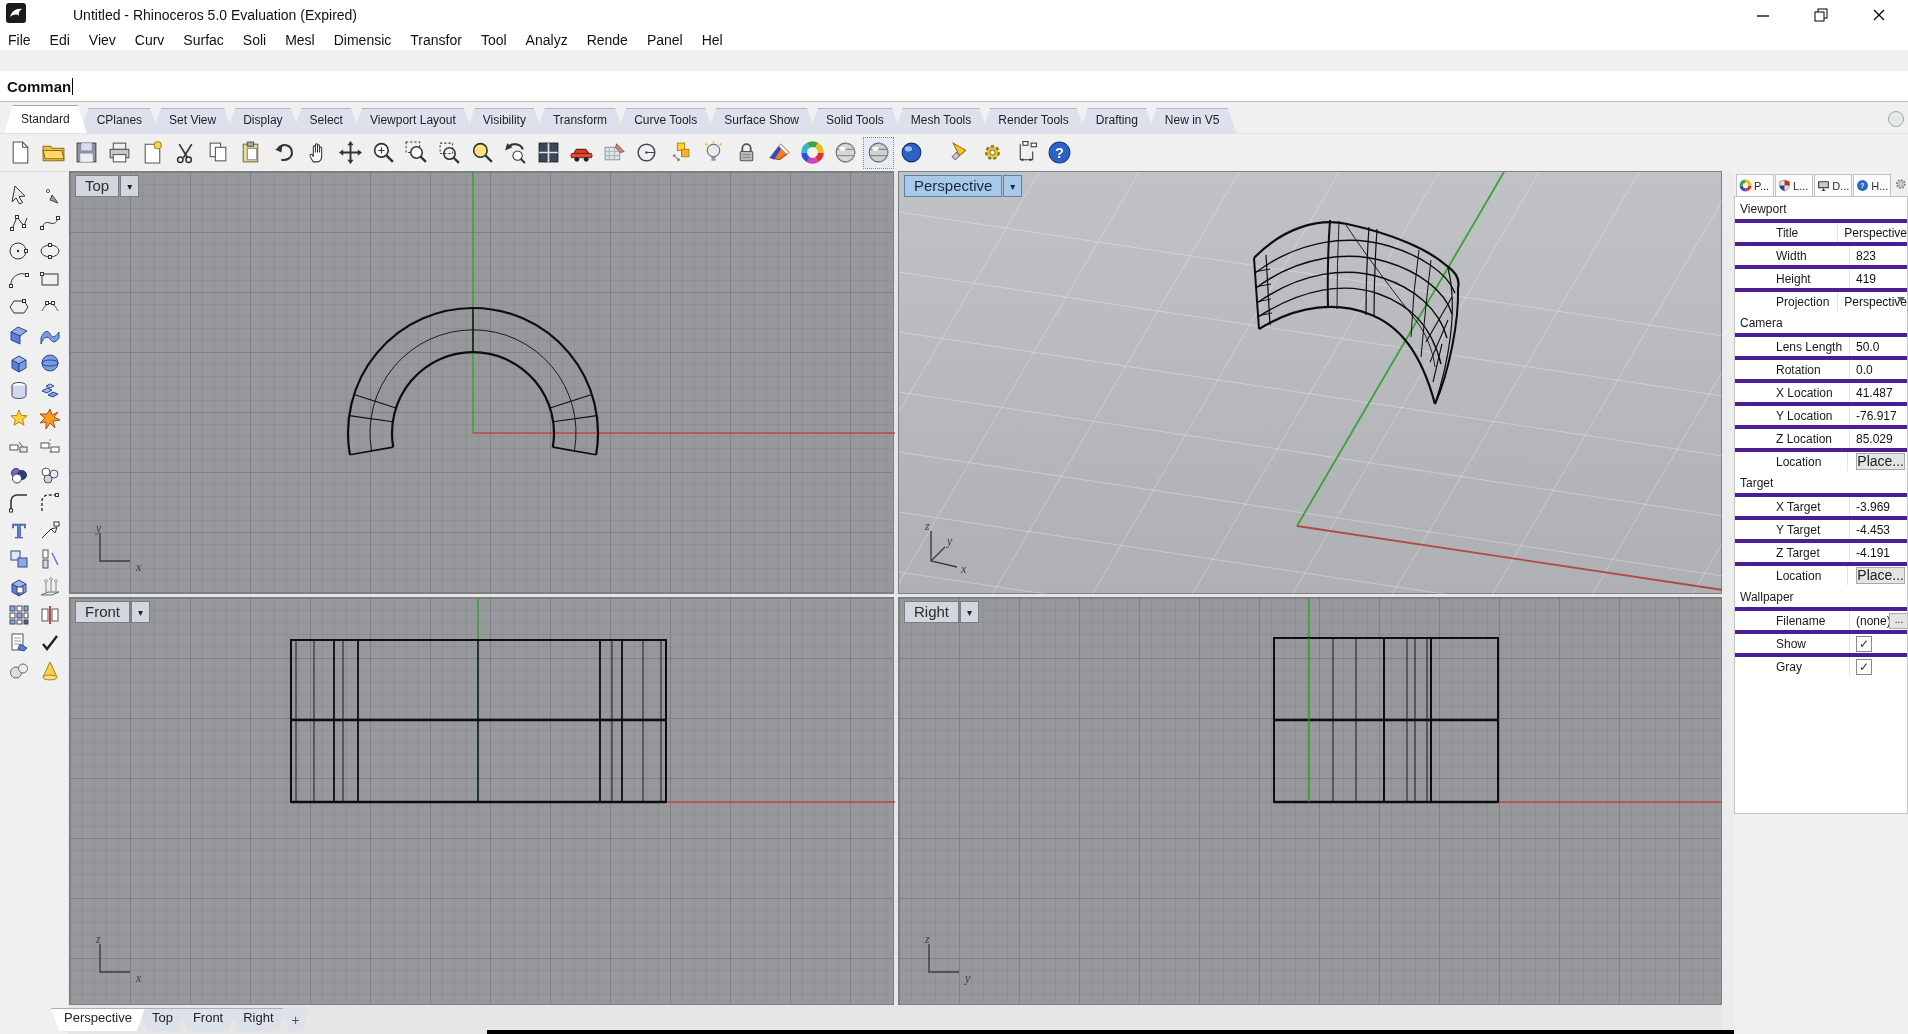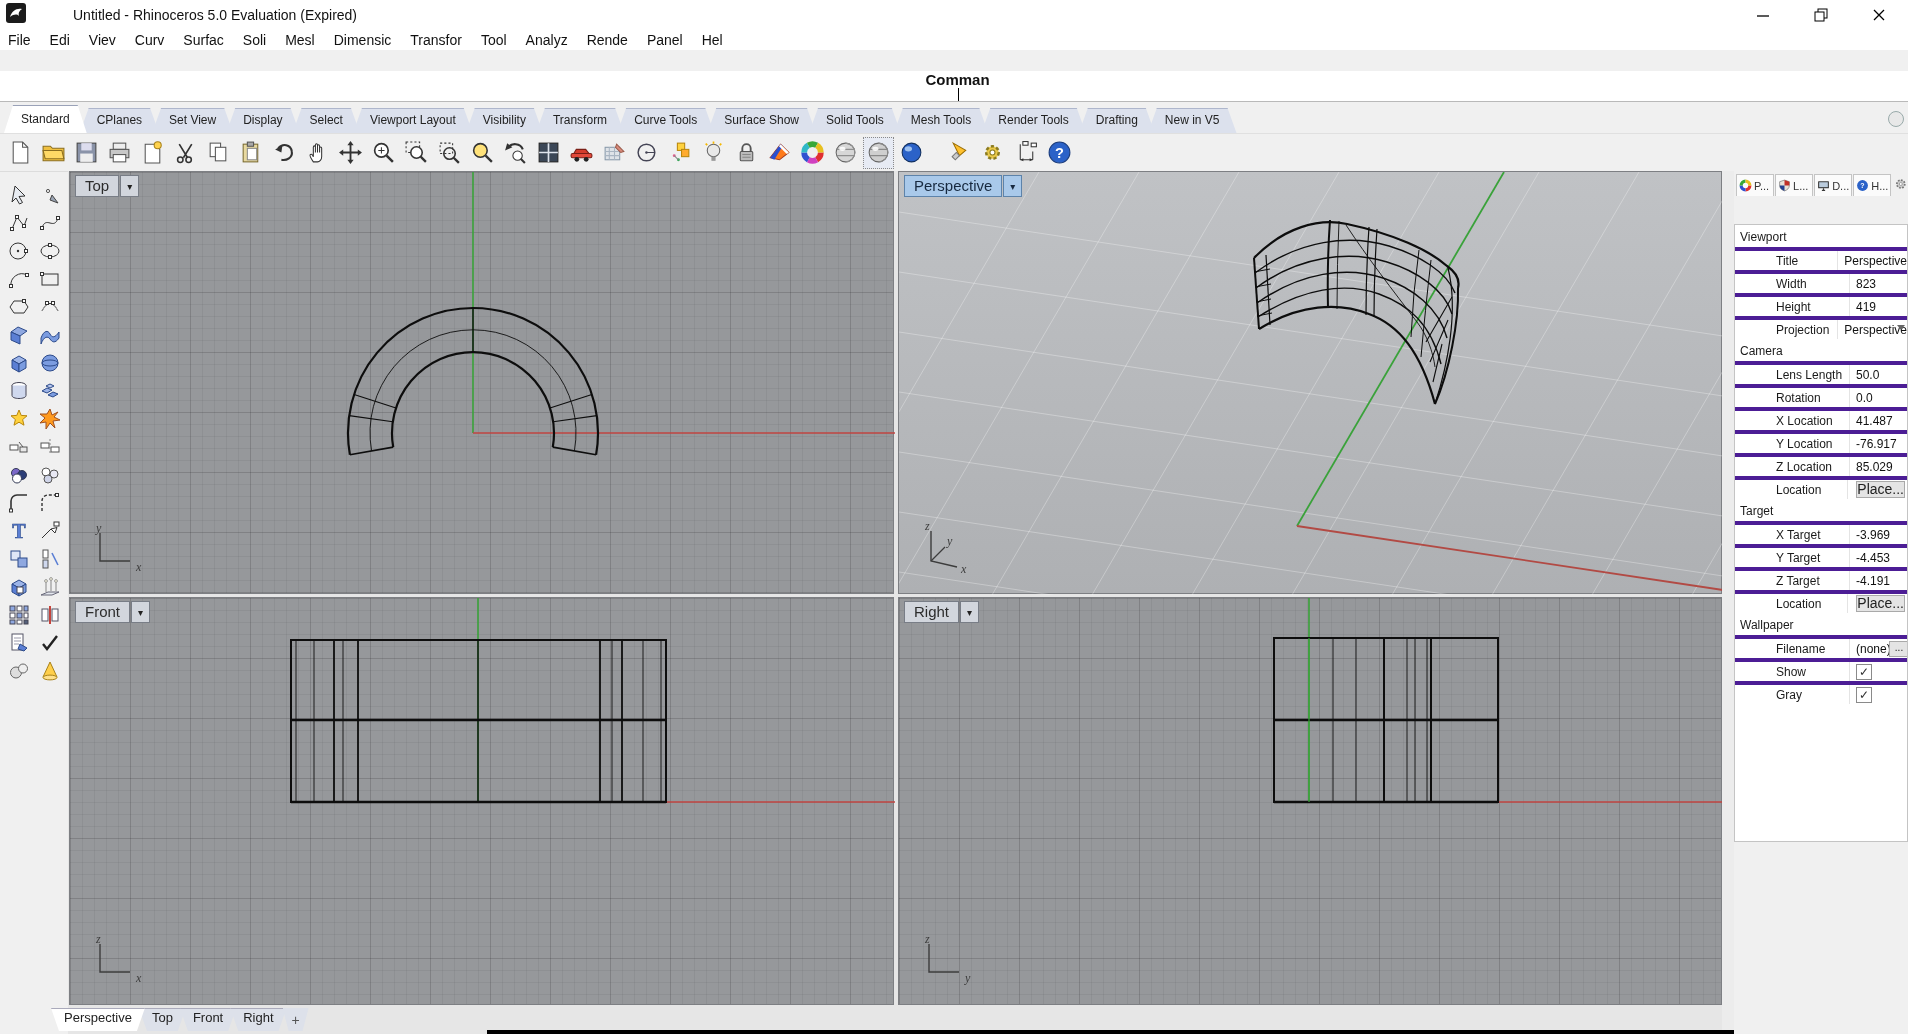--- a/index.html
+++ b/index.html
@@ -6,21 +6,21 @@
   #app{position:relative;width:1908px;height:1034px;background:#f0f0f0;font-family:"Liberation Sans",sans-serif;overflow:hidden;color:#111;}
   
   .titlebar{position:absolute;left:0;top:0;width:100%;height:29px;background:#fff;display:flex;align-items:center;gap:39px;}
   .titlebar .appicon{margin:0 8px 0 6px;}
   .titlebar .title{font-size:14px;color:#111;}
   .winbtns{position:absolute;right:0;top:0;height:29px;display:flex;}
   .winbtn{width:58px;height:29px;display:flex;align-items:center;justify-content:center;}
   .menubar{position:absolute;left:0;top:29px;width:100%;height:21px;background:#fff;display:flex;align-items:center;gap:19px;padding-left:8px;font-size:14px;}
   .menubar span{white-space:nowrap;}
   .cmdhistory{position:absolute;left:0;top:50px;width:100%;height:21px;background:#fff;border-top:1px solid #cfcfcf;border-bottom:1px solid #cfcfcf;font-size:14px;line-height:20px;padding-left:7px;box-sizing:border-box;}
-  .cmdline{position:absolute;left:0;top:71px;width:100%;height:31px;background:#fff;border-bottom:1px solid #b9b9b9;font-size:15px;font-weight:bold;display:flex;align-items:center;padding-left:7px;box-sizing:border-box;flex-direction:column;}
+  .cmdline{position:absolute;left:0;top:71px;width:100%;height:31px;background:#fff;border-bottom:1px solid #b9b9b9;font-size:15px;font-weight:bold;display:flex;align-items:center;padding-left:7px;box-sizing:border-box;}
   .cursorbar{display:inline-block;width:1px;height:17px;background:#000;margin-left:1px;}
   
   .tabrow{position:absolute;left:0;top:102px;width:100%;height:31px;background:#f0f0f0;display:flex;align-items:flex-end;padding-left:4px;box-sizing:border-box;}
   .ttab{height:25px;line-height:25px;padding:0 17px;background:#dce1ed;color:#222;font-size:12px;clip-path:polygon(9px 0,calc(100% - 9px) 0,100% 100%,0 100%);margin-right:-7px;box-shadow:inset 0 1px 0 #aeb6cc;}
   .ttab.active{background:#fff;height:28px;line-height:28px;z-index:2;box-shadow:inset 0 1px 0 #9aa2b8;}
   .tab-overflow{position:absolute;right:4px;bottom:6px;width:14px;height:14px;border:1px solid #9aa;border-radius:50%;background:#e8e8e8;}
   
   .toolbar{position:absolute;left:0;top:133px;width:100%;height:38px;background:#f0f0f0;display:flex;align-items:center;padding-left:5px;gap:2px;box-sizing:border-box;border-top:1px solid #e0e0e0;}
   .tbi{width:29px;height:30px;display:flex;align-items:center;justify-content:center;border:1px solid transparent;}
   .tbi.pressed{border:1px dotted #8a8a8a;background:#e7ebf4;}
@@ -53,21 +53,21 @@
   .btab{padding:2px 13px 0;background:#dde1ea;color:#222;clip-path:polygon(0 0,100% 0,calc(100% - 8px) 100%,8px 100%);margin-left:-6px;box-shadow:inset 0 1px 0 #aab;}
   .btab.active{background:#fff;z-index:2;}
   .addvp{width:26px;display:flex;align-items:center;justify-content:center;color:#555;background:#dde1ea;clip-path:polygon(0 0,100% 0,calc(100% - 6px) 100%,6px 100%);margin-left:-4px;font-size:14px;}
   .blackbar{position:absolute;left:487px;top:1030px;width:1421px;height:4px;background:#000;}
   
   .panel{position:absolute;left:1734px;top:171px;width:174px;height:863px;background:#f0f0f0;box-sizing:border-box;}
   .ptabs{height:25px;display:flex;align-items:flex-end;gap:1px;padding-left:2px;}
   .ptab{height:22px;width:39px;background:#fbfbfb;border:1px solid #c4c4c4;border-bottom:none;display:flex;align-items:center;gap:2px;padding:0 2px;font-size:11px;color:#333;box-sizing:border-box;}
   .ptab svg{width:13px;height:13px;flex:none;}
   .pgear{margin-left:2px;align-self:center;}
-  .pbody{position:absolute;left:0;top:25px;width:174px;height:618px;background:#fff;border:1px solid #c4c4c4;box-sizing:border-box;font-size:12px;overflow:hidden;margin-top:28px;}
+  .pbody{position:absolute;left:0;top:25px;width:174px;height:618px;background:#fff;border:1px solid #c4c4c4;box-sizing:border-box;font-size:12px;overflow:hidden;}
   .phead{padding:5px 0 3px 5px;color:#1a1a1a;}
   .prow2{display:flex;align-items:center;height:19px;border-top:4px solid #4c1d95;padding-left:28px;}
   .plabel{width:86px;padding-left:13px;box-sizing:border-box;color:#1a1a1a;white-space:nowrap;}
   .pvalue{flex:1;border-left:1px solid #e4e4e4;padding-left:6px;height:100%;display:flex;align-items:center;position:relative;white-space:nowrap;}
   .pbtn{flex:1;margin:1px 2px;height:15px;line-height:14px;text-align:center;background:#e4e4e4;border:1px solid #a9a9a9;font-size:14px;color:#222;}
   .chk{width:14px;height:14px;border:1px solid #8a8a8a;background:#fff;display:flex;align-items:center;justify-content:center;font-size:12px;color:#333;line-height:1;}
   .browse{position:absolute;right:-2px;top:2px;width:18px;height:14px;background:#e4e4e4;border:1px solid #a9a9a9;font-size:10px;text-align:center;line-height:12px;color:#222;}
   .ddchev{position:absolute;right:2px;top:5px;width:0;height:0;border-left:4px solid transparent;border-right:4px solid transparent;border-top:5px solid #666;}
   .sidestrip{position:absolute;left:1722px;top:171px;width:12px;height:863px;background:#ececec;}
 </style>

